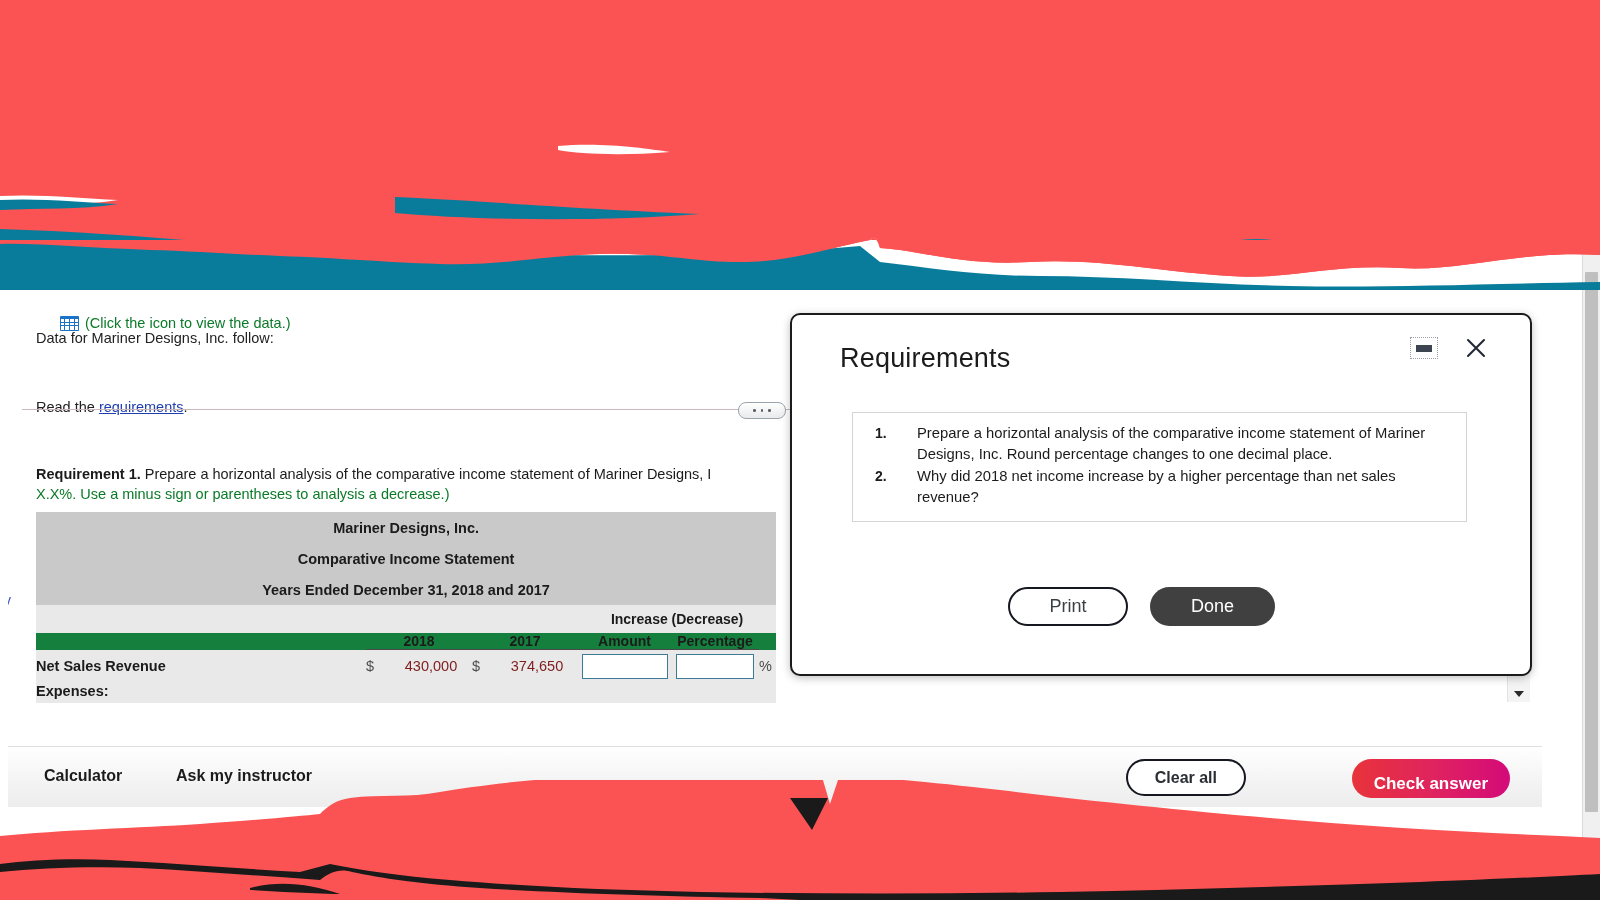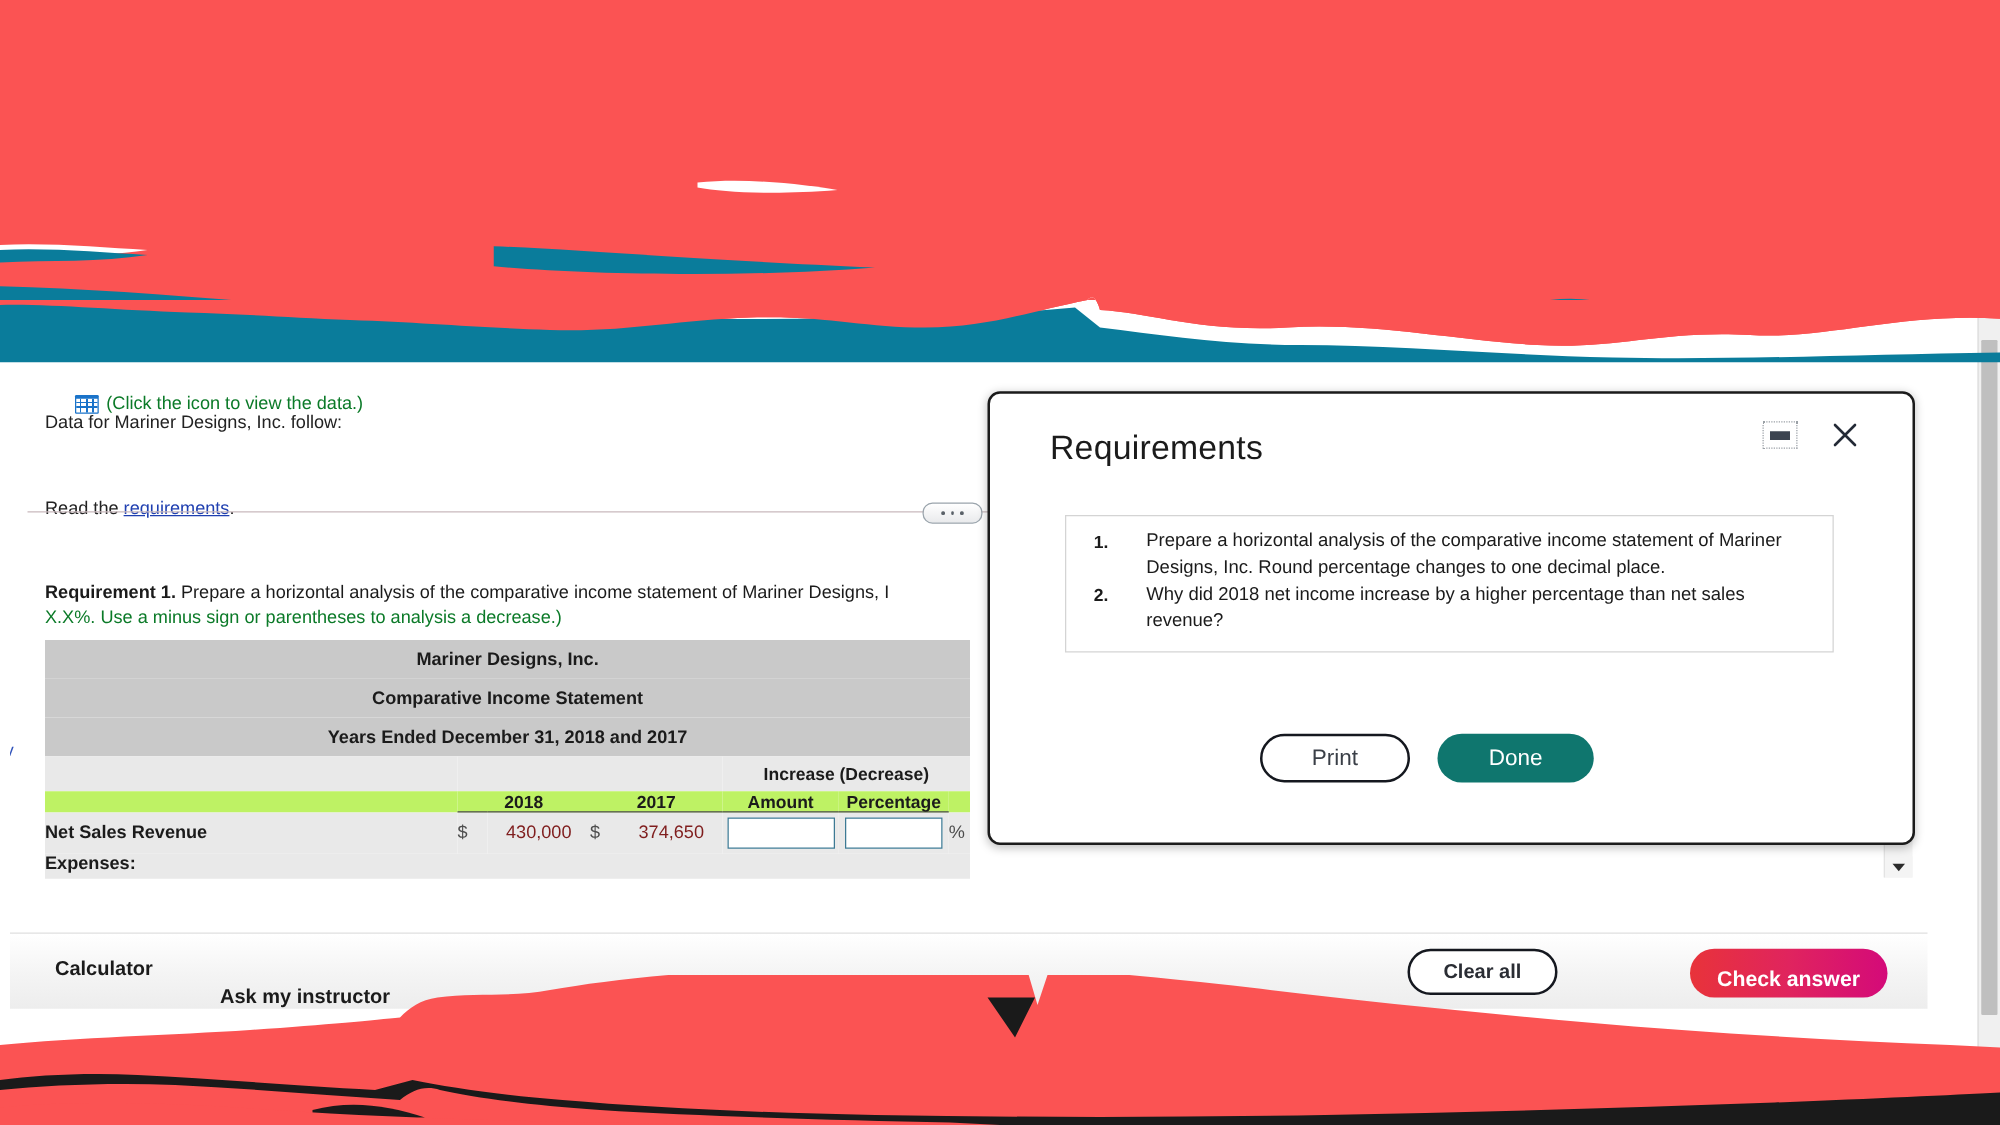--- a/index.html
+++ b/index.html
@@ -80,21 +80,21 @@
     border-collapse:collapse;font-size:14px;color:#1b1b1b;
     table-layout:fixed;
   }
   #fin-table td,#fin-table th{padding:0;}
   .tbl-head-cell{
     background:#c9c9c9;text-align:center;font-weight:bold;
     height:31px;vertical-align:middle;font-size:14.5px;
   }
   .tbl-sub{background:#e9e9e9;height:28px;vertical-align:bottom;}
   .colhdr{
-    background:#bef264;text-align:center;font-weight:bold;font-size:14px;
+    background:#15803d;text-align:center;font-weight:bold;font-size:14px;
     vertical-align:bottom;padding-bottom:3px;
   }
   .underline-cell{border-bottom:1px solid #4a4a4a;}
   .inc-dec-hdr{
     background:#e9e9e9;text-align:center;font-weight:bold;font-size:14px;
     padding-bottom:1px;
   }
   .rowlabel{
     background:#e9e9e9;font-weight:bold;font-size:14.5px;
     padding-left:2px;height:33px;vertical-align:middle;
@@ -151,21 +151,21 @@
   #bottom-toolbar{
     position:absolute;left:8px;top:746px;width:1534px;height:60px;
     background:linear-gradient(to bottom,#ffffff 0%,#f4f4f4 55%,#ededed 100%);
     border-top:1px solid #e0e0e0;
   }
   .tool-link{
     position:absolute;top:20px;font-size:16px;font-weight:bold;color:#1b1b1b;
     cursor:pointer;
   }
   #calculator-link{left:36px;}
-  #ask-instructor-link{left:168px;margin-top:22px;}
+  #ask-instructor-link{left:168px;}
   #clear-all-button{
     position:absolute;right:296px;top:12px;height:37px;padding:0 27px;
     border:2px solid #15181f;border-radius:20px;background:#ffffff;
     font-family:"Liberation Sans",sans-serif;font-size:16px;font-weight:bold;
     color:#2a2d34;cursor:pointer;
   }
   #check-answer-button{
     position:absolute;right:32px;top:12px;height:39px;padding:15px 22px;
     border:none;border-radius:20px;
     background:linear-gradient(to right,#e8333a 0%,#e0245e 50%,#d40a79 100%);
@@ -230,21 +230,21 @@
   }
   #requirements-list li .txt{flex:1;padding-right:20px;}
   #print-button{
     position:absolute;left:216px;top:272px;width:120px;height:39px;
     border:2px solid #15181f;border-radius:20px;background:#ffffff;
     font-family:"Liberation Sans",sans-serif;font-size:18px;color:#3a3f47;
     cursor:pointer;
   }
   #done-button{
     position:absolute;left:358px;top:272px;width:125px;height:39px;
-    border:none;border-radius:20px;background:#0f766e;
+    border:none;border-radius:20px;background:#404040;
     font-family:"Liberation Sans",sans-serif;font-size:18px;color:#ffffff;
     cursor:pointer;
   }
 </style>
 </head>
 <body>
 
 <div id="page-viewport">
 
   <div id="content-area">

